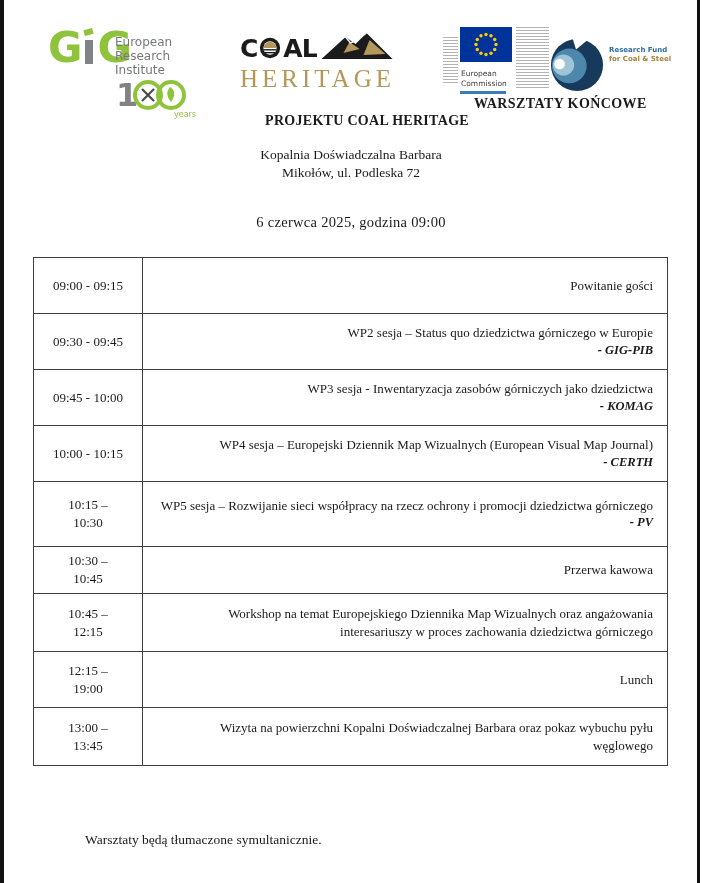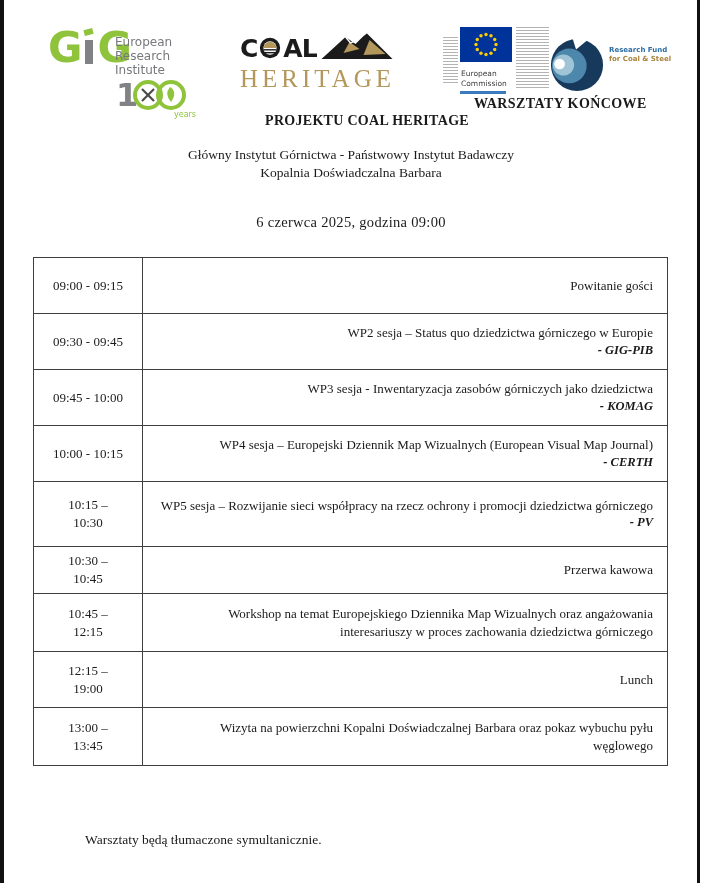--- a/index.html
+++ b/index.html
@@ -155,22 +155,22 @@
   <div class="rfcs-caption">
     <div class="rfcs-line1">Research Fund</div>
     <div class="rfcs-line2">for Coal &amp; Steel</div>
   </div>
 </div>
 
 <div class="title-line1">WARSZTATY KOŃCOWE</div>
 <div class="title-line2">PROJEKTU COAL HERITAGE</div>
 
 <div class="address">
-  <div>Główny Instytut Górnictwa - Państwowy Instytut Badawczy</div>
   <div>Kopalnia Doświadczalna Barbara</div>
+  <div>Mikołów, ul. Podleska 72</div>
 </div>
 
 <div class="datetime">6 czerwca 2025, godzina 09:00</div>
 
 <table class="agenda">
   <tbody>
     <tr style="height:56px;">
       <td class="time-cell">09:00 - 09:15</td>
       <td class="content-cell">
         <div class="session-title">Powitanie gości</div>

